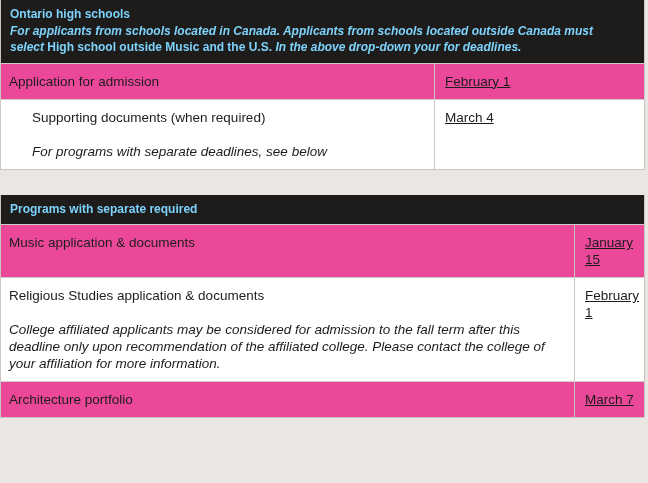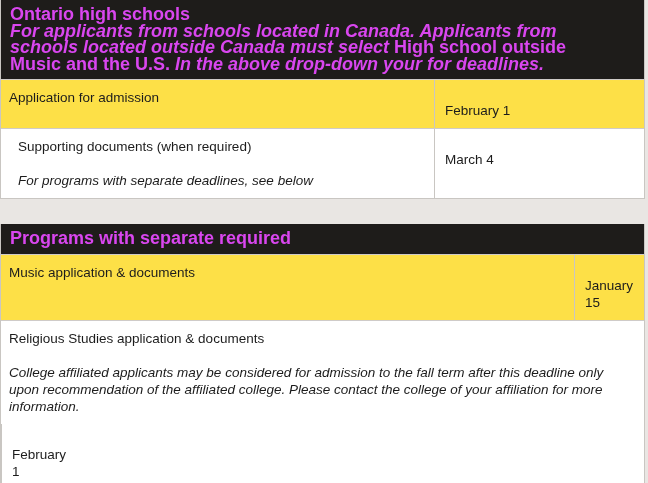--- a/index.html
+++ b/index.html
@@ -12,56 +12,57 @@
   .page { width: 648px; }
   .tbl {
     width: 645px;
     background: #fff;
     border-left: 1px solid #c9c6c2;
     border-right: 1px solid #c9c6c2;
     border-bottom: 1px solid #c9c6c2;
   }
   .thead {
     background: #1e1c1a;
-    color: #d946ef;
+    color: #7dd3fc;
     padding: 6px 24px 7px 9px;
-    font-size: 18px;
+    font-size: 12px;
     font-weight: bold;
     line-height: 16.5px;
   }
   .thead-note { font-weight: bold; }
   .thead .it { font-style: italic; }
   .thead .up { font-style: normal; }
   .trow {
     display: flex;
     border-top: 1px solid #cfcbc8;
     font-size: 13.5px;
     line-height: 17px;
   }
   .trow:first-of-type { border-top: none; }
-  .bg-gray { background: #fde047; }
+  .bg-gray { background: #ec4899; }
   .bg-white { background: #ffffff; }
   .cell-label {
     flex: 1 1 auto;
     padding: 9px 8px 9px 8px;
   }
-  .cell-label.indent { padding-left: 17px; }
+  .cell-label.indent { padding-left: 31px; }
   .cell-date {
     flex: 0 0 auto;
     border-left: 1px solid #c9c6c2;
-    padding: 22px 8px 9px 10px;
+    padding: 9px 8px 9px 10px;
+    text-decoration: underline;
   }
   .tbl1 .cell-date { width: 210px; }
-  .tbl2 .cell-date { width: 70px; }
+  .tbl2 .cell-date { width: 70px; margin-left: 20px; }
   .row-note {
     margin-top: 17px;
     font-style: italic;
   }
   .row-b { min-height: 66px; }
-  .row-f { min-height: 100px; flex-direction: column; }
+  .row-f { min-height: 100px; }
   .gap { height: 25px; }
 </style>
 </head>
 <body>
 
 <div class="page">
 
   <div class="tbl tbl1">
     <div class="thead">
       <div>Ontario high schools</div>

